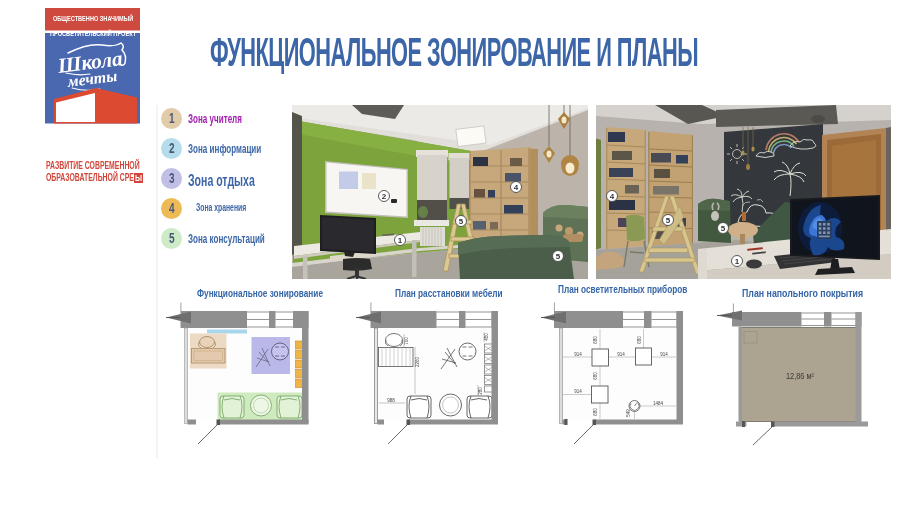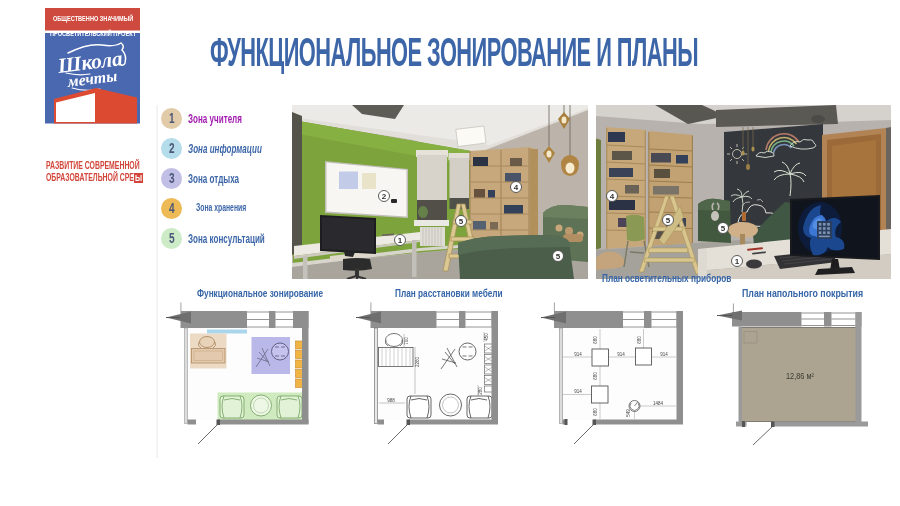--- a/index.html
+++ b/index.html
@@ -662,36 +662,36 @@
 <div class="abs" style="left:210px;top:32px;color:#3c66a8;font-weight:bold;font-size:41px;line-height:41px;"><span class="cond" style="transform:scaleX(0.532);transform-origin:0 0;letter-spacing:-1px;">ФУНКЦИОНАЛЬНОЕ ЗОНИРОВАНИЕ И ПЛАНЫ</span></div>
 
 
 <div class="abs" style="left:161px;top:108px;">
   <div class="abs" style="left:0;top:0;width:21px;height:21px;border-radius:50%;background:#e2cba8;text-align:center;line-height:21px;color:#4b5878;font-weight:bold;font-size:14px;"><span class="ccond" style="transform:scaleX(0.72);">1</span></div>
   <div class="abs" style="left:27px;top:2.5px;color:#a21caf;font-weight:bold;font-size:13px;"><span class="cond" style="transform:scaleX(0.62);transform-origin:0 50%;">Зона учителя</span></div>
 </div>
 
 <div class="abs" style="left:161px;top:138px;">
   <div class="abs" style="left:0;top:0;width:21px;height:21px;border-radius:50%;background:#b5dcea;text-align:center;line-height:21px;color:#4b5878;font-weight:bold;font-size:14px;"><span class="ccond" style="transform:scaleX(0.72);">2</span></div>
-  <div class="abs" style="left:27px;top:2.5px;color:#3c66a8;font-weight:bold;font-size:13px;font-style:italic;"><span class="cond" style="transform:scaleX(0.62);transform-origin:0 50%;">Зона информации</span></div>
+  <div class="abs" style="left:27px;top:2.5px;color:#3c66a8;font-weight:bold;font-size:13px;"><span class="cond" style="transform:scaleX(0.62);transform-origin:0 50%;">Зона информации</span></div>
 </div>
 
 <div class="abs" style="left:161px;top:168px;">
   <div class="abs" style="left:0;top:0;width:21px;height:21px;border-radius:50%;background:#c2bfe7;text-align:center;line-height:21px;color:#4b5878;font-weight:bold;font-size:14px;"><span class="ccond" style="transform:scaleX(0.72);">3</span></div>
-  <div class="abs" style="left:27px;top:2.5px;color:#3c66a8;font-weight:bold;font-size:13px;"><span class="cond" style="transform:scaleX(0.62);transform-origin:0 50%;">Зона отдыха</span></div>
+  <div class="abs" style="left:27px;top:2.5px;color:#3c66a8;font-weight:bold;font-size:17px;"><span class="cond" style="transform:scaleX(0.62);transform-origin:0 50%;">Зона отдыха</span></div>
 </div>
 
 <div class="abs" style="left:161px;top:198px;">
   <div class="abs" style="left:0;top:0;width:21px;height:21px;border-radius:50%;background:#edba55;text-align:center;line-height:21px;color:#4b5878;font-weight:bold;font-size:14px;"><span class="ccond" style="transform:scaleX(0.72);">4</span></div>
   <div class="abs" style="left:35px;top:2.5px;color:#3c66a8;font-weight:bold;font-size:11px;"><span class="cond" style="transform:scaleX(0.62);transform-origin:0 50%;">Зона хранения</span></div>
 </div>
 
 <div class="abs" style="left:161px;top:228px;">
   <div class="abs" style="left:0;top:0;width:21px;height:21px;border-radius:50%;background:#cdebc6;text-align:center;line-height:21px;color:#4b5878;font-weight:bold;font-size:14px;"><span class="ccond" style="transform:scaleX(0.72);">5</span></div>
   <div class="abs" style="left:27px;top:2.5px;color:#3c66a8;font-weight:bold;font-size:13px;text-decoration:underline;"><span class="cond" style="transform:scaleX(0.62);transform-origin:0 50%;">Зона консультаций</span></div>
 </div>
 
 <div class="abs" style="left:183px;top:287px;color:#3565a8;font-weight:bold;font-size:11px;margin-left:14px;"><span class="cond" style="transform:scaleX(0.75);transform-origin:0 0;">Функциональное зонирование</span></div>
 <div class="abs" style="left:395px;top:287px;color:#3565a8;font-weight:bold;font-size:11px;"><span class="cond" style="transform:scaleX(0.75);transform-origin:0 0;">План расстановки мебели</span></div>
-<div class="abs" style="left:558px;top:272px;color:#3565a8;font-weight:bold;font-size:11px;margin-left:44px;"><span class="cond" style="transform:scaleX(0.75);transform-origin:0 0;">План осветительных приборов</span></div>
+<div class="abs" style="left:558px;top:283px;color:#3565a8;font-weight:bold;font-size:11px;"><span class="cond" style="transform:scaleX(0.75);transform-origin:0 0;">План осветительных приборов</span></div>
 <div class="abs" style="left:742px;top:287px;color:#3565a8;font-weight:bold;font-size:11px;"><span class="cond" style="transform:scaleX(0.80);transform-origin:0 0;">План напольного покрытия</span></div>
 
 </div>
 
 </body></html>

